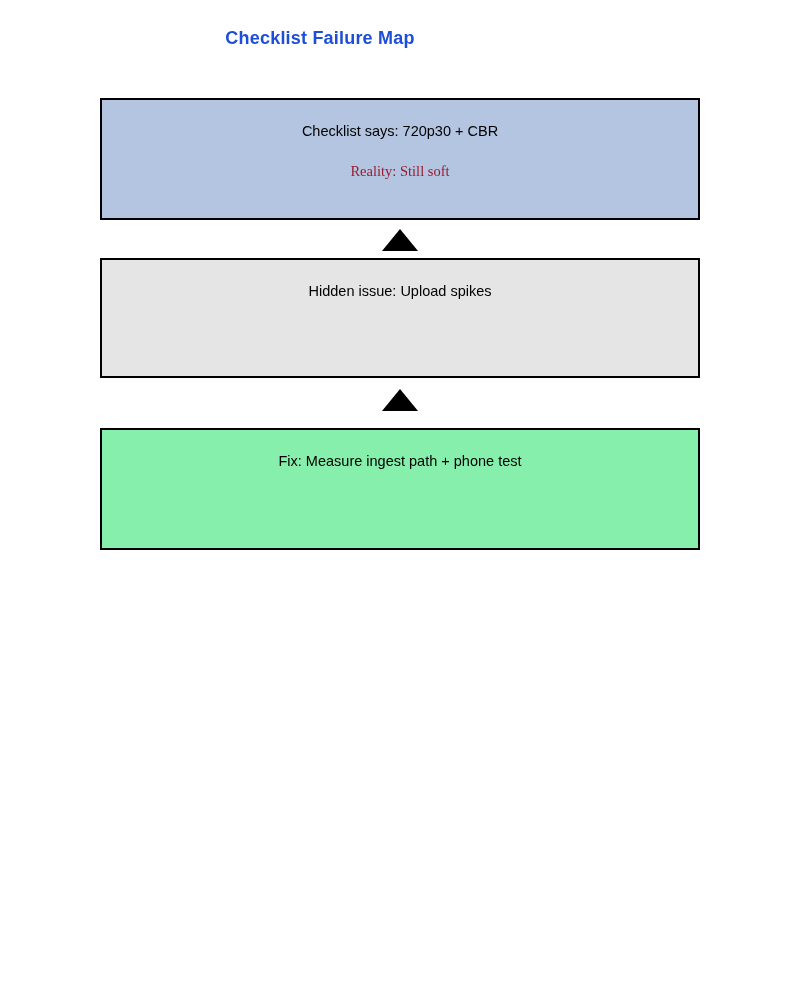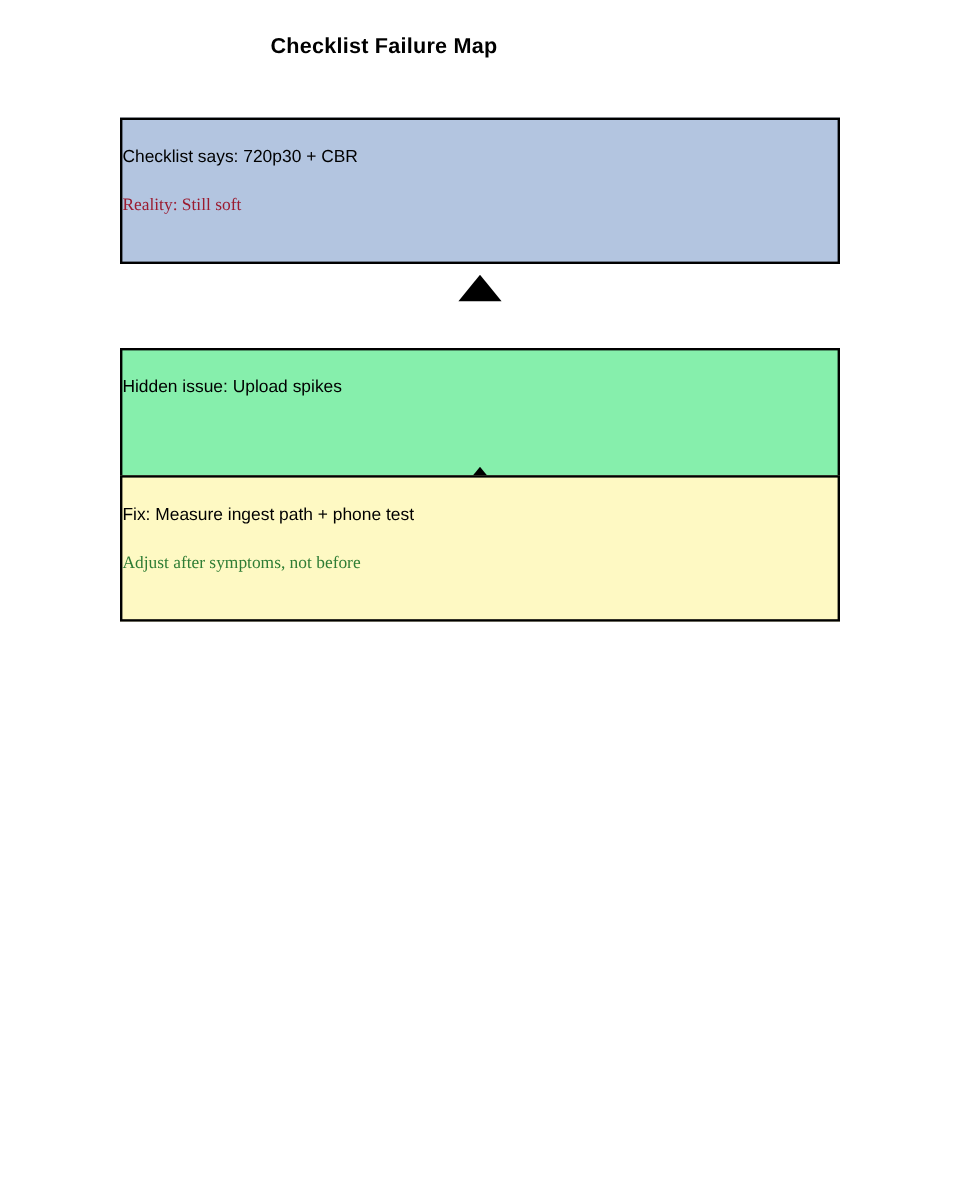--- a/index.html
+++ b/index.html
@@ -24,21 +24,21 @@
   }
 
   .diagram-title {
     position: absolute;
     left: 0;
     top: 28px;
     width: 640px;
     text-align: center;
     font-size: 18px;
     font-weight: bold;
-    color: #000000;
+    color: #1d4ed8;
     letter-spacing: 0.2px;
   }
 
   .node {
     position: absolute;
     left: 100px;
     width: 600px;
     box-sizing: border-box;
     border: 2px solid #000000;
     display: block;
@@ -46,35 +46,34 @@
 
   .node-primary {
     top: 98px;
     height: 122px;
     background: #b3c5e0;
   }
 
   .node-issue {
     top: 258px;
     height: 120px;
-    background: #86efac;
-    margin-top: 32px;
+    background: #e5e5e5;
   }
 
   .node-fix {
-    top: 396px;
+    top: 428px;
     height: 122px;
-    background: #fef9c3;
+    background: #86efac;
   }
 
   .node-line {
     position: absolute;
     left: 0;
     width: 100%;
-    text-align: left;
+    text-align: center;
     font-size: 14.5px;
     line-height: 18px;
   }
 
   .line-main {
     top: 22px;
     color: #000000;
   }
 
   .line-sub {
@@ -113,16 +112,15 @@
   <div class="arrow arrow-one"></div>
 
   <div class="node node-issue">
     <div class="node-line line-main">Hidden issue: Upload spikes</div>
   </div>
 
   <div class="arrow arrow-two"></div>
 
   <div class="node node-fix">
     <div class="node-line line-main">Fix: Measure ingest path + phone test</div>
-    <div class="node-line line-sub sub-green">Adjust after symptoms, not before</div>
   </div>
 
 </div>
 
 </body></html>

